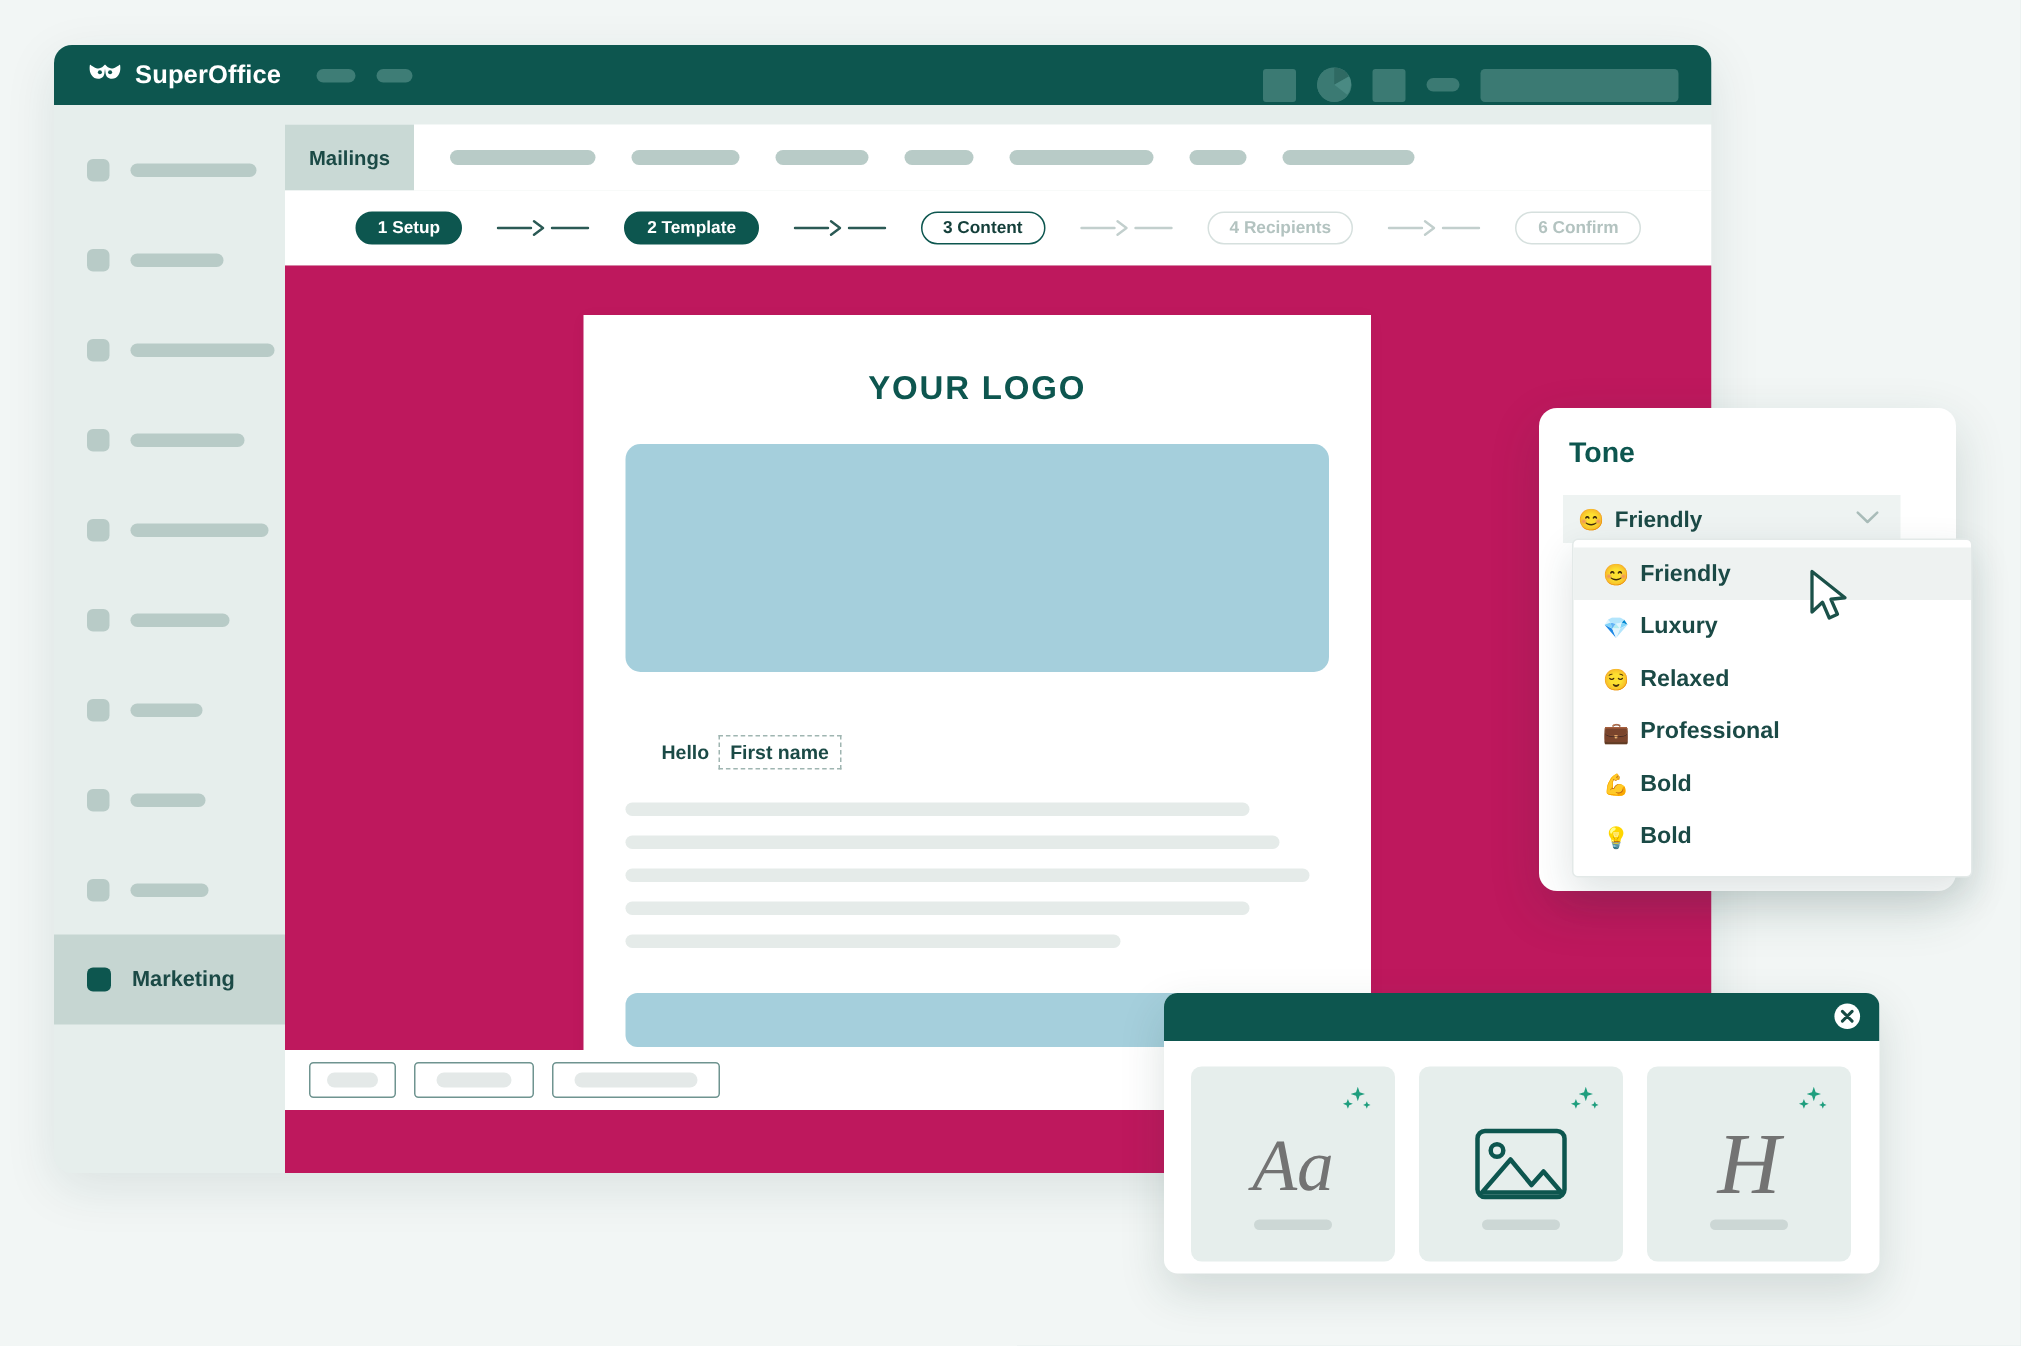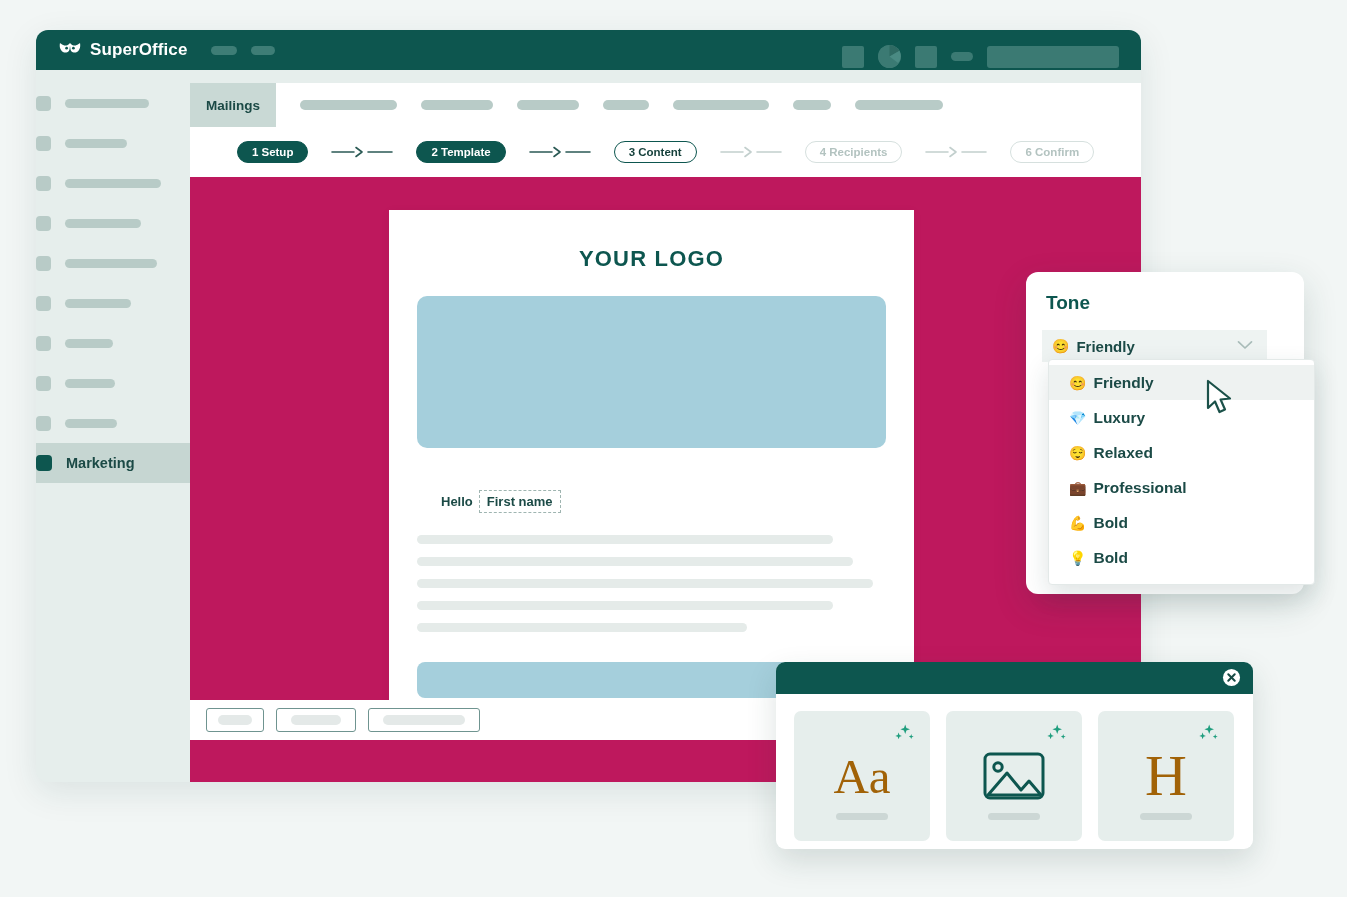--- a/index.html
+++ b/index.html
@@ -30,21 +30,21 @@
   .tb-right{position:absolute;right:22px;top:0;height:53px;display:flex;align-items:center;gap:14px;}
   .tb-sq{width:22px;height:22px;background:#3b7a73;border-radius:2px;}
   .tb-ci{width:23px;height:23px;background:#3b7a73;border-radius:50%;}
   .tb-dash{width:22px;height:9px;background:#3b7a73;border-radius:5px;}
   .tb-bar{width:132px;height:22px;background:#3b7a73;border-radius:3px;}
 
   
   .sidebar{
     position:absolute;left:0;top:53px;width:154px;bottom:0;background:#e6eeec;
   }
-  .side-item{display:flex;align-items:center;height:40px;box-sizing:border-box;}
+  .side-item{display:flex;align-items:center;height:60px;padding-left:22px;box-sizing:border-box;}
   .side-sq{width:15px;height:15px;border-radius:4px;background:#b8cbc7;flex:none;}
   .side-bar{height:9px;border-radius:5px;background:#b8cbc7;margin-left:14px;}
   .side-item.active{background:#c6d6d2;}
   .side-item.active .side-sq{background:#0d564f;width:16px;height:16px;border-radius:4px;}
   .side-label{margin-left:14px;color:#1b4a46;font-size:14.5px;font-weight:600;}
 
   
   .content{
     position:absolute;left:154px;top:53px;right:0;bottom:0;background:#e6eeec;
   }
@@ -138,21 +138,21 @@
     background:#fff;border-radius:9px;box-shadow:0 12px 30px rgba(24,60,55,.15);
     overflow:hidden;
   }
   .ai-bar{height:32px;background:#0d564f;position:relative;}
   .ai-close{position:absolute;right:12px;top:6px;width:19px;height:19px;}
   .ai-cards{display:flex;gap:16px;padding:17px 18px;}
   .ai-card{
     width:136px;height:130px;background:#e6eeec;border-radius:7px;position:relative;
     display:flex;align-items:center;justify-content:center;
   }
-  .ai-card .glyph{color:#a16207;}
+  .ai-card .glyph{color:#737373;font-style:italic;}
   .ai-card .aa{font-family:"Liberation Serif", serif;font-size:49px;line-height:1;}
   .ai-card .hh{font-family:"Liberation Serif", serif;font-size:58px;line-height:1;}
   .spark{position:absolute;right:14px;top:12px;width:24px;height:24px;}
   .ai-underline{
     position:absolute;bottom:21px;left:50%;transform:translateX(-50%);
     width:52px;height:7px;border-radius:4px;background:#ccd7d5;
   }
 </style>
 </head>
 <body>

